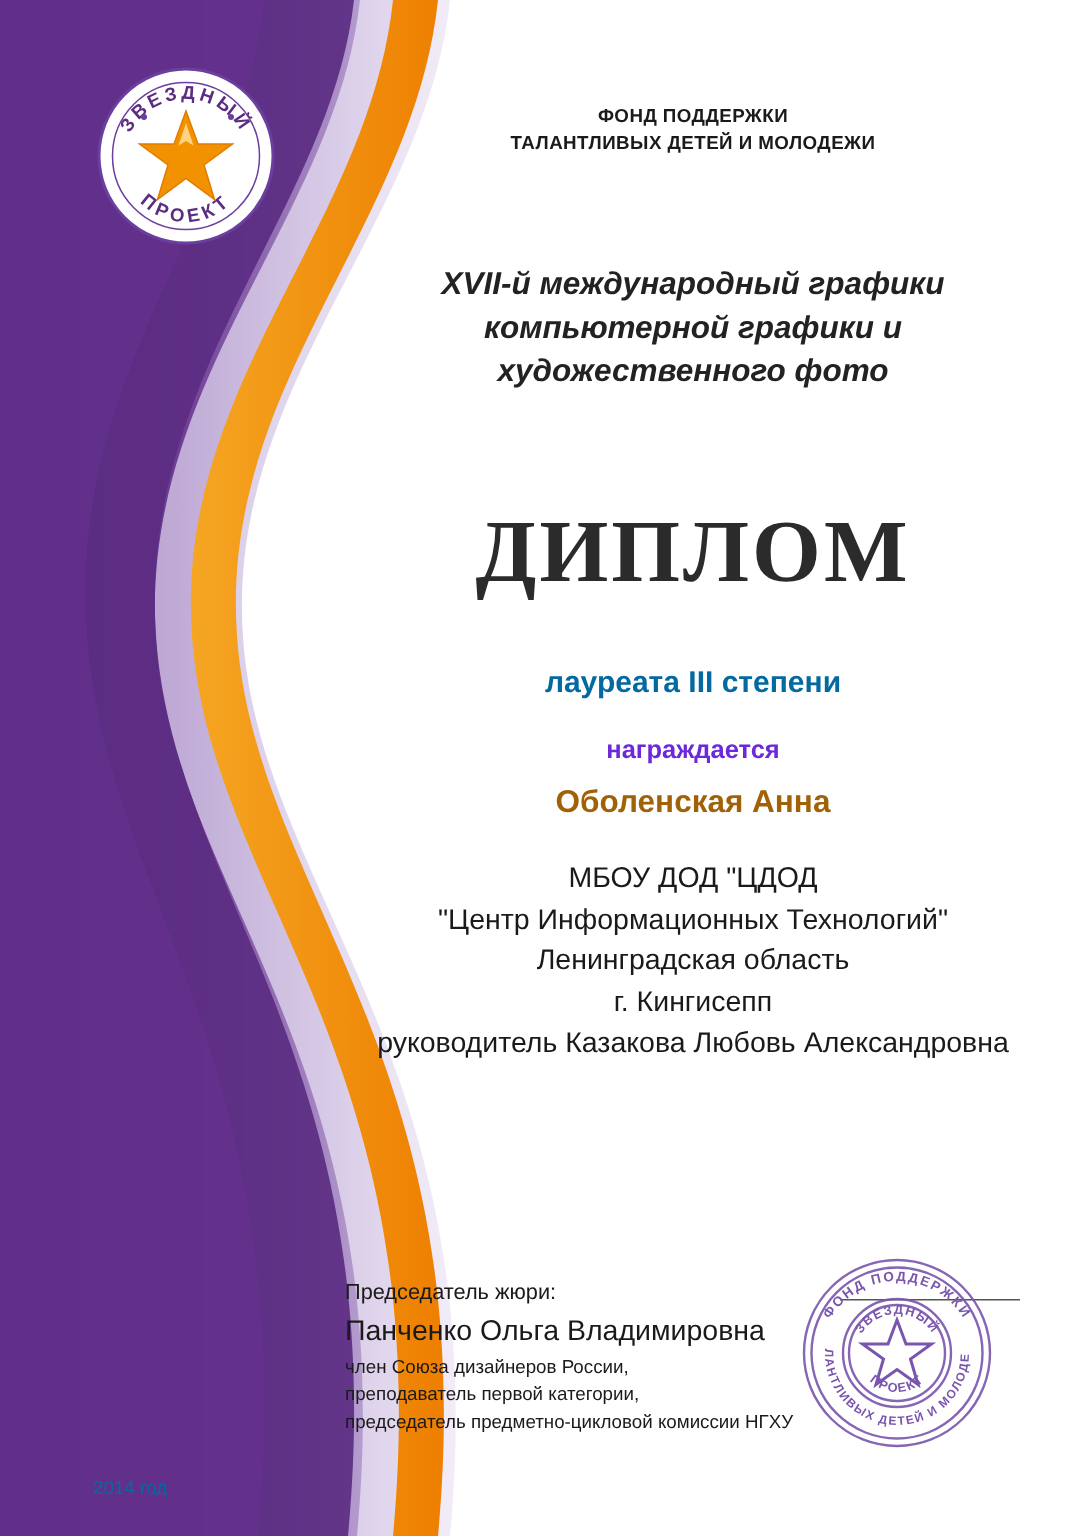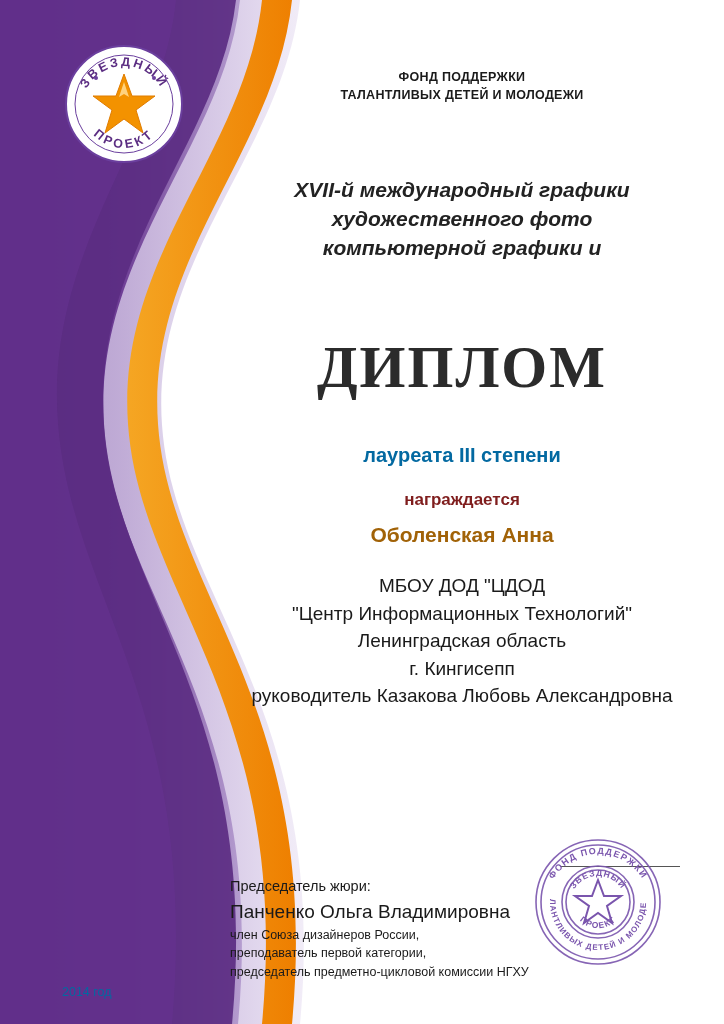--- a/index.html
+++ b/index.html
@@ -96,21 +96,21 @@
     color: #0369a1;
   }
   .awarded {
     position: absolute;
     top: 490px;
     left: 0;
     width: 524px;
     text-align: center;
     font-size: 17px;
     font-weight: bold;
-    color: #7f1d1d;
+    color: #6d28d9;
   }
   .laureate {
     position: absolute;
     top: 523px;
     left: 0;
     width: 524px;
     text-align: center;
     font-size: 21px;
     font-weight: bold;
     color: #a16207;
@@ -124,21 +124,21 @@
     font-size: 19px;
     color: #1a1a1a;
     line-height: 1.45;
   }
   .org div { white-space: nowrap; }
 
   
   .sign {
     position: absolute;
     left: 230px;
-    top: 876px;
+    top: 852px;
     width: 330px;
     color: #1a1a1a;
   }
   .sign .role {
     font-size: 14.5px;
     line-height: 1.5;
   }
   .sign .name {
     font-size: 19px;
     line-height: 1.5;
@@ -230,22 +230,22 @@
 
   <div class="content">
 
     <div class="fund">
       <div>ФОНД ПОДДЕРЖКИ</div>
       <div>ТАЛАНТЛИВЫХ ДЕТЕЙ И МОЛОДЕЖИ</div>
     </div>
 
     <div class="contest">
       <div>XVII-й международный графики</div>
+      <div>компьютерной графики и</div>
       <div>художественного фото</div>
-      <div>компьютерной графики и</div>
     </div>
 
     <div class="diploma">ДИПЛОМ</div>
 
     <div class="degree">лауреата III степени</div>
 
     <div class="awarded">награждается</div>
 
     <div class="laureate">Оболенская Анна</div>
 

